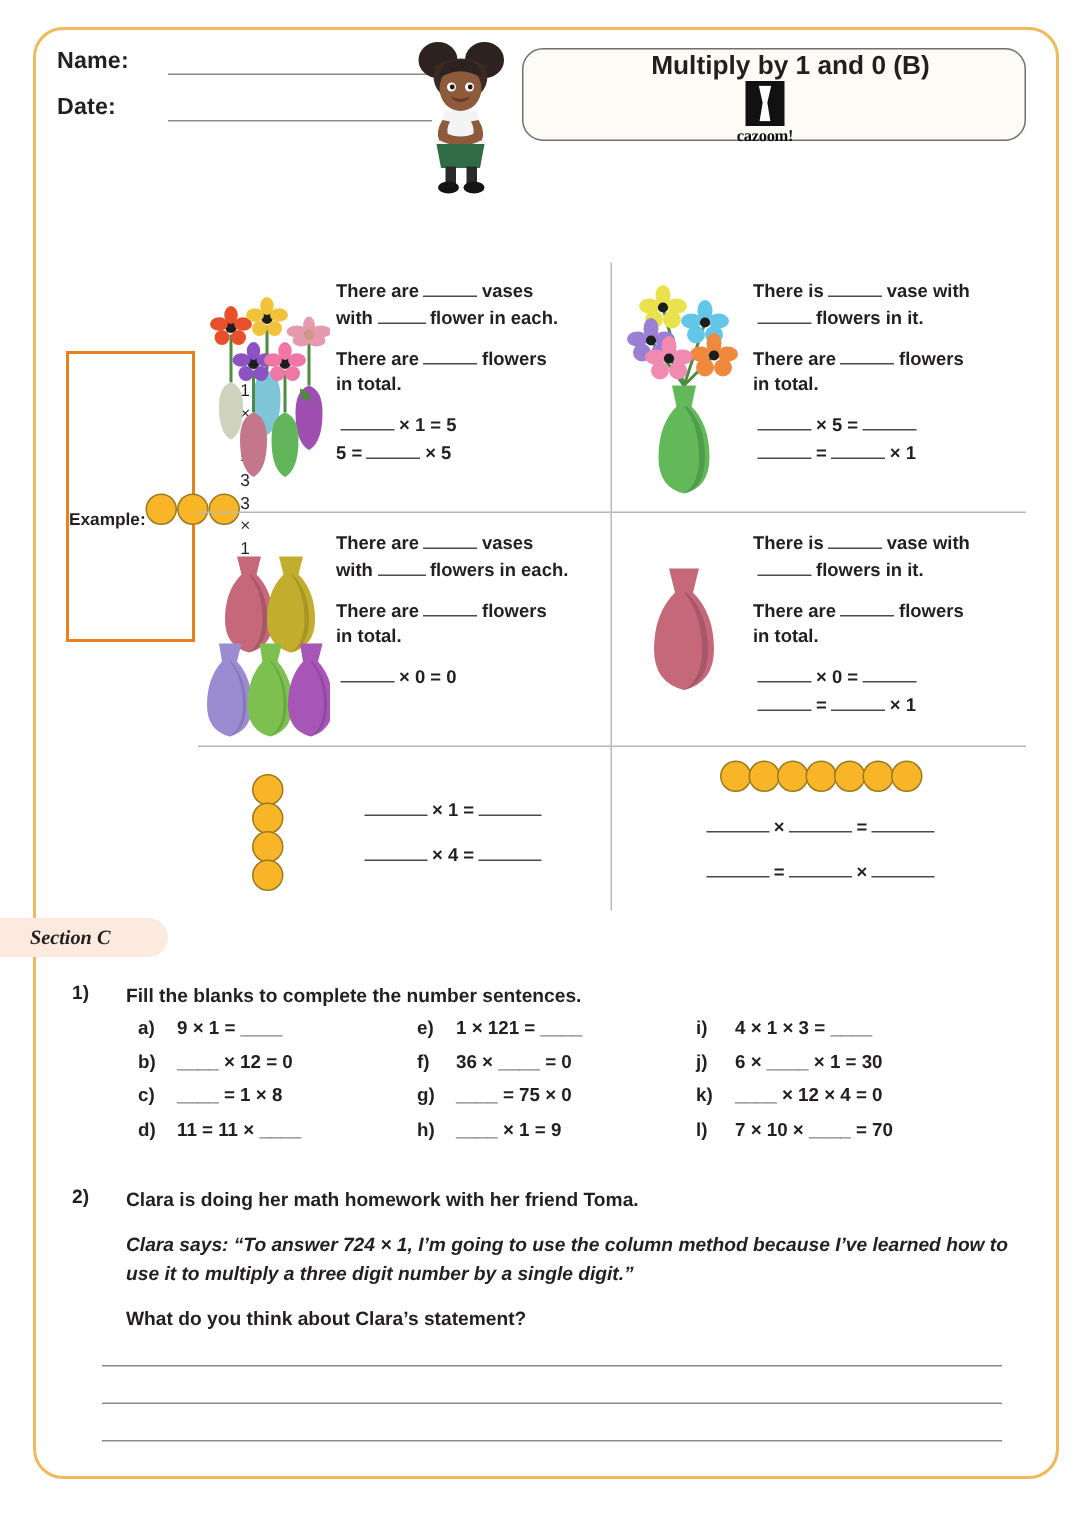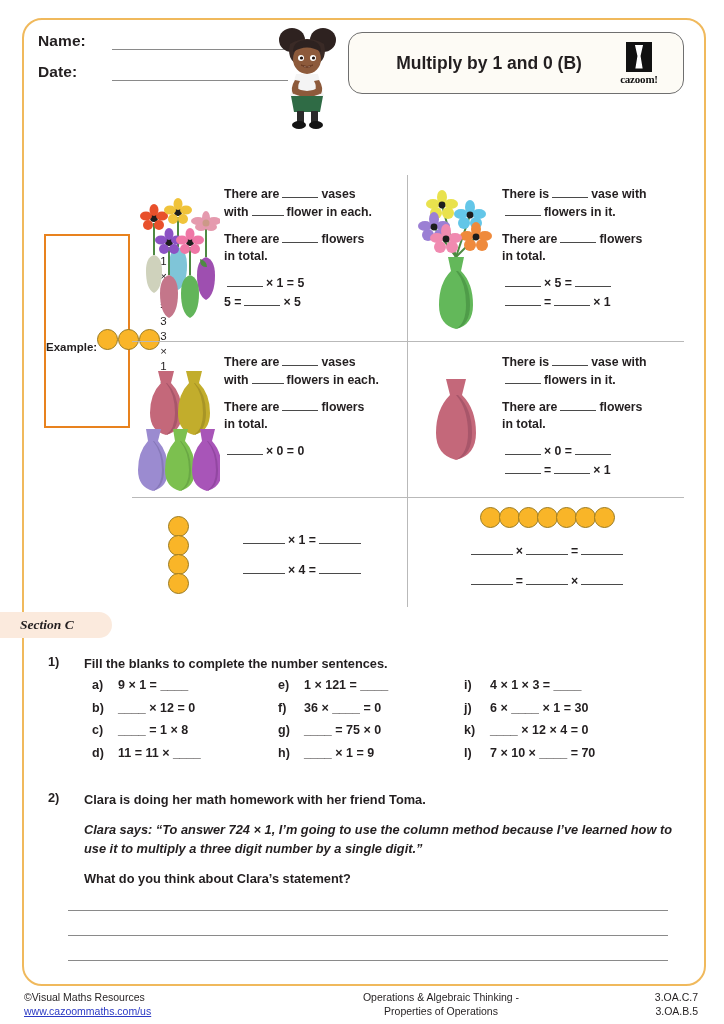--- a/index.html
+++ b/index.html
@@ -35,21 +35,21 @@
     flex: 1; border-bottom: 1.4px solid #8a8a8a; height: 15px;
     margin-left: 6px;
   }
 
   .title-box {
     position: absolute; left: 348px; top: 32px;
     width: 336px; height: 62px;
     border: 1.3px solid #6f6f6f;
     border-radius: 14px;
     background: #fdfbf5;
-    display: flex; align-items: center;
+    display: flex; align-items: center; flex-direction: column;
   }
   .title-text {
     flex: 1; text-align: center;
     font-size: 17.5px; font-weight: bold; color: #231f20;
     padding-left: 22px;
   }
   .logo {
     width: 64px; margin-right: 12px;
     display: flex; flex-direction: column; align-items: center;
   }
@@ -526,27 +526,13 @@
       <div class="qtext">What do you think about Clara’s statement?</div>
     </div>
   </div>
 
   <div class="ans-lines">
     <div class="ans-line"></div>
     <div class="ans-line"></div>
     <div class="ans-line"></div>
   </div>
 
-  <div class="footer">
-    <div class="f-left">
-      <div>©Visual Maths Resources</div>
-      <a href="#">www.cazoommaths.com/us</a>
-    </div>
-    <div class="f-mid">
-      <div>Operations &amp; Algebraic Thinking -</div>
-      <div>Properties of Operations</div>
-    </div>
-    <div class="f-right">
-      <div>3.OA.C.7</div>
-      <div>3.OA.B.5</div>
-    </div>
-  </div>
 </div>
 
 </body></html>

